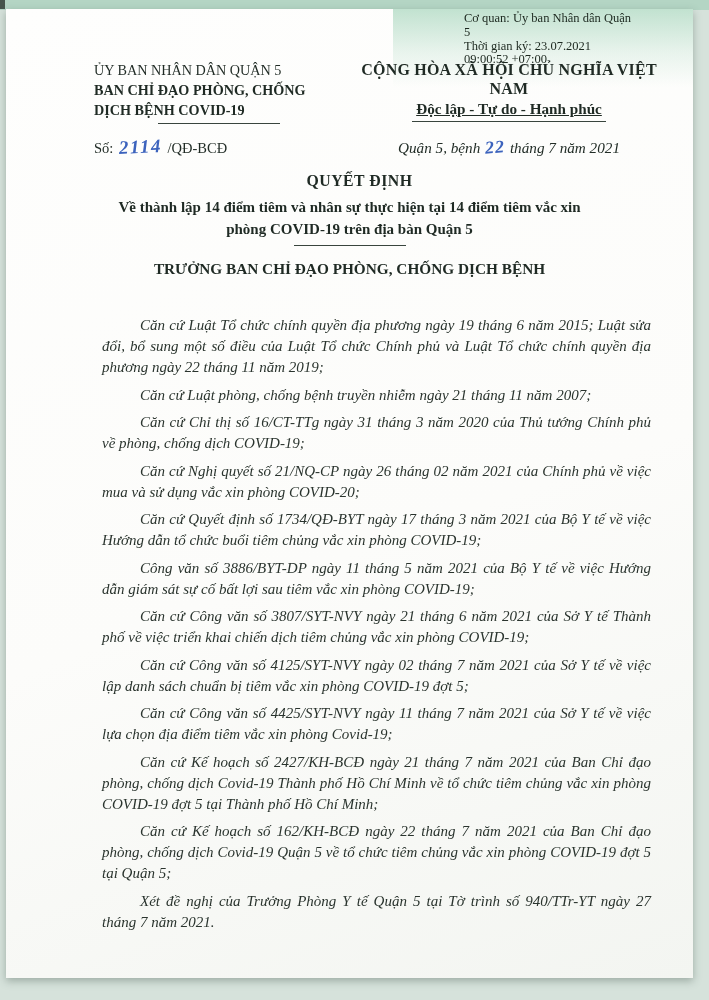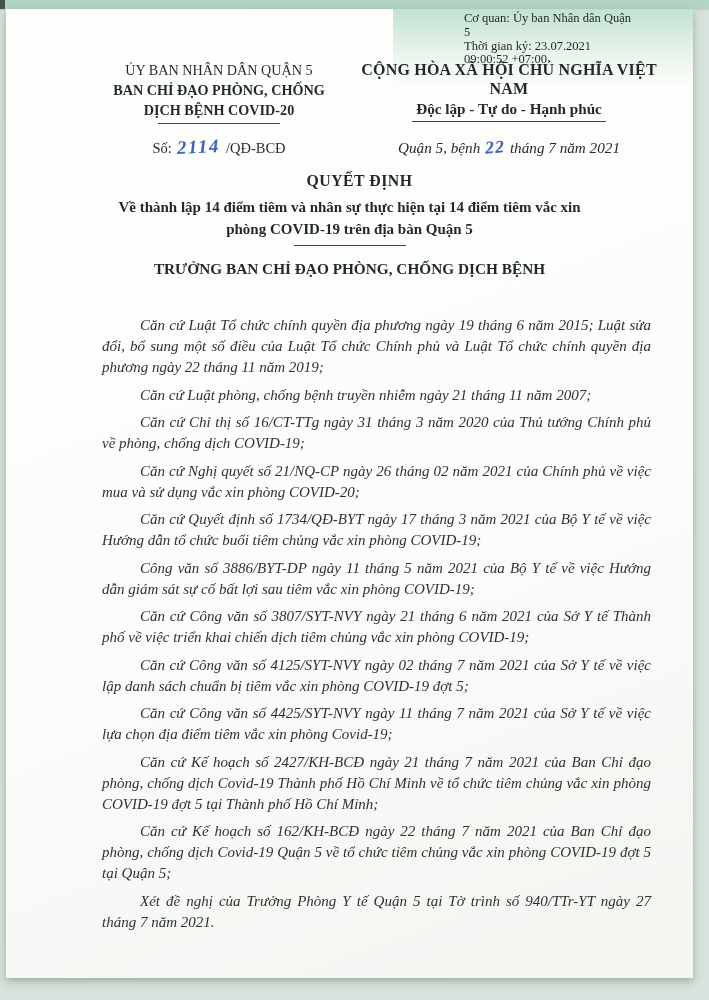--- a/index.html
+++ b/index.html
@@ -7,33 +7,33 @@
   .canvas{position:relative;width:709px;height:1000px;overflow:hidden;}
   .top-strip{position:absolute;top:0;left:0;width:709px;height:10px;background:#b4d5c4;}
   .corner-mark{position:absolute;top:0;left:0;width:5px;height:9px;background:#46554c;}
   .page{position:absolute;left:6px;top:9px;width:687px;height:969px;
         background:linear-gradient(160deg,#fefefd 0%,#fcfcfa 55%,#f3f5f1 100%);
         box-shadow:0 3px 8px rgba(70,90,80,.4);}
   .tint{position:absolute;top:0;right:0;width:300px;height:78px;
         background:linear-gradient(180deg,rgba(168,214,189,.7) 0%,rgba(168,214,189,.25) 55%,rgba(168,214,189,0) 100%);
         pointer-events:none;}
   .sig{position:absolute;left:458px;top:3px;width:235px;font-size:12.5px;line-height:13.8px;color:#1c281f;}
-  .org{position:absolute;left:88px;top:51px;width:250px;text-align:center;color:#1f2a24;}
+  .org{position:absolute;left:88px;top:51px;width:250px;color:#1f2a24;}
   .org-parent{font-size:14.2px;line-height:20px;}
   .org-bold{font-size:14.2px;font-weight:bold;line-height:20px;}
   .org-rule{width:122px;height:0;border-bottom:1.6px solid #39453e;margin:3px auto 0;}
   .doc-no{margin-top:13px;font-size:14.5px;white-space:nowrap;}
   .hand{display:inline-block;color:#3c63bd;font-style:italic;font-weight:bold;font-size:19px;
         letter-spacing:1.5px;transform:rotate(-3deg);line-height:1;margin:0 2px;}
   .hand-day{display:inline-block;color:#3c63bd;font-style:italic;font-weight:bold;font-size:18px;
         letter-spacing:1px;transform:rotate(-5deg);line-height:1;margin:0 1px;}
   .nat{position:absolute;left:336px;top:51px;width:334px;text-align:center;color:#1f2a24;}
   .nat-country{font-size:16px;font-weight:bold;letter-spacing:.2px;line-height:19px;font-family:Liberation Serif, serif;}
   .nat-motto{display:inline-block;font-size:15.2px;font-weight:bold;margin-top:2px;padding:0 4px 3px;
-        border-bottom:1.6px solid #39453e;}
+        border-bottom:1.6px solid #39453e;text-decoration:underline;}
   .date-line{margin-top:16px;font-style:italic;font-size:15.2px;color:#222d27;}
   .title-block{position:absolute;left:0;top:163px;width:687px;text-align:center;color:#1f2a24;}
   .doc-type{font-size:15.8px;font-weight:bold;letter-spacing:.5px;padding-left:20px;}
   .subject{font-size:15px;font-weight:bold;line-height:21.5px;margin-top:7px;}
   .subject-rule{width:112px;border-bottom:1.6px solid #39453e;margin:5px auto 0;}
   .authority{font-size:15.3px;font-weight:bold;line-height:20px;margin-top:13px;font-family:Liberation Serif, serif;}
   .body-text{position:absolute;left:96px;top:306px;width:549px;font-style:italic;font-size:15px;
         line-height:21px;color:#2a342e;text-align:justify;}
   .body-text p{margin:0 0 6.5px;text-indent:38px;}
 </style>
@@ -50,21 +50,21 @@
     <div class="sig">
       <div>Cơ quan: Ủy ban Nhân dân Quận</div>
       <div>5</div>
       <div>Thời gian ký: 23.07.2021</div>
       <div>09:00:52 +07:00</div>
     </div>
 
     <div class="org">
       <div class="org-parent">ỦY BAN NHÂN DÂN QUẬN 5</div>
       <div class="org-bold">BAN CHỈ ĐẠO PHÒNG, CHỐNG</div>
-      <div class="org-bold">DỊCH BỆNH COVID-20</div>
+      <div class="org-bold">DỊCH BỆNH COVID-19</div>
       <div class="org-rule"></div>
       <div class="doc-no">
         <span>Số:</span>
         <span class="hand">2114</span>
         <span>/QĐ-BCĐ</span>
       </div>
     </div>
 
     <div class="nat">
       <div class="nat-country">CỘNG HÒA XÃ HỘI CHỦ NGHĨA VIỆT NAM</div>

